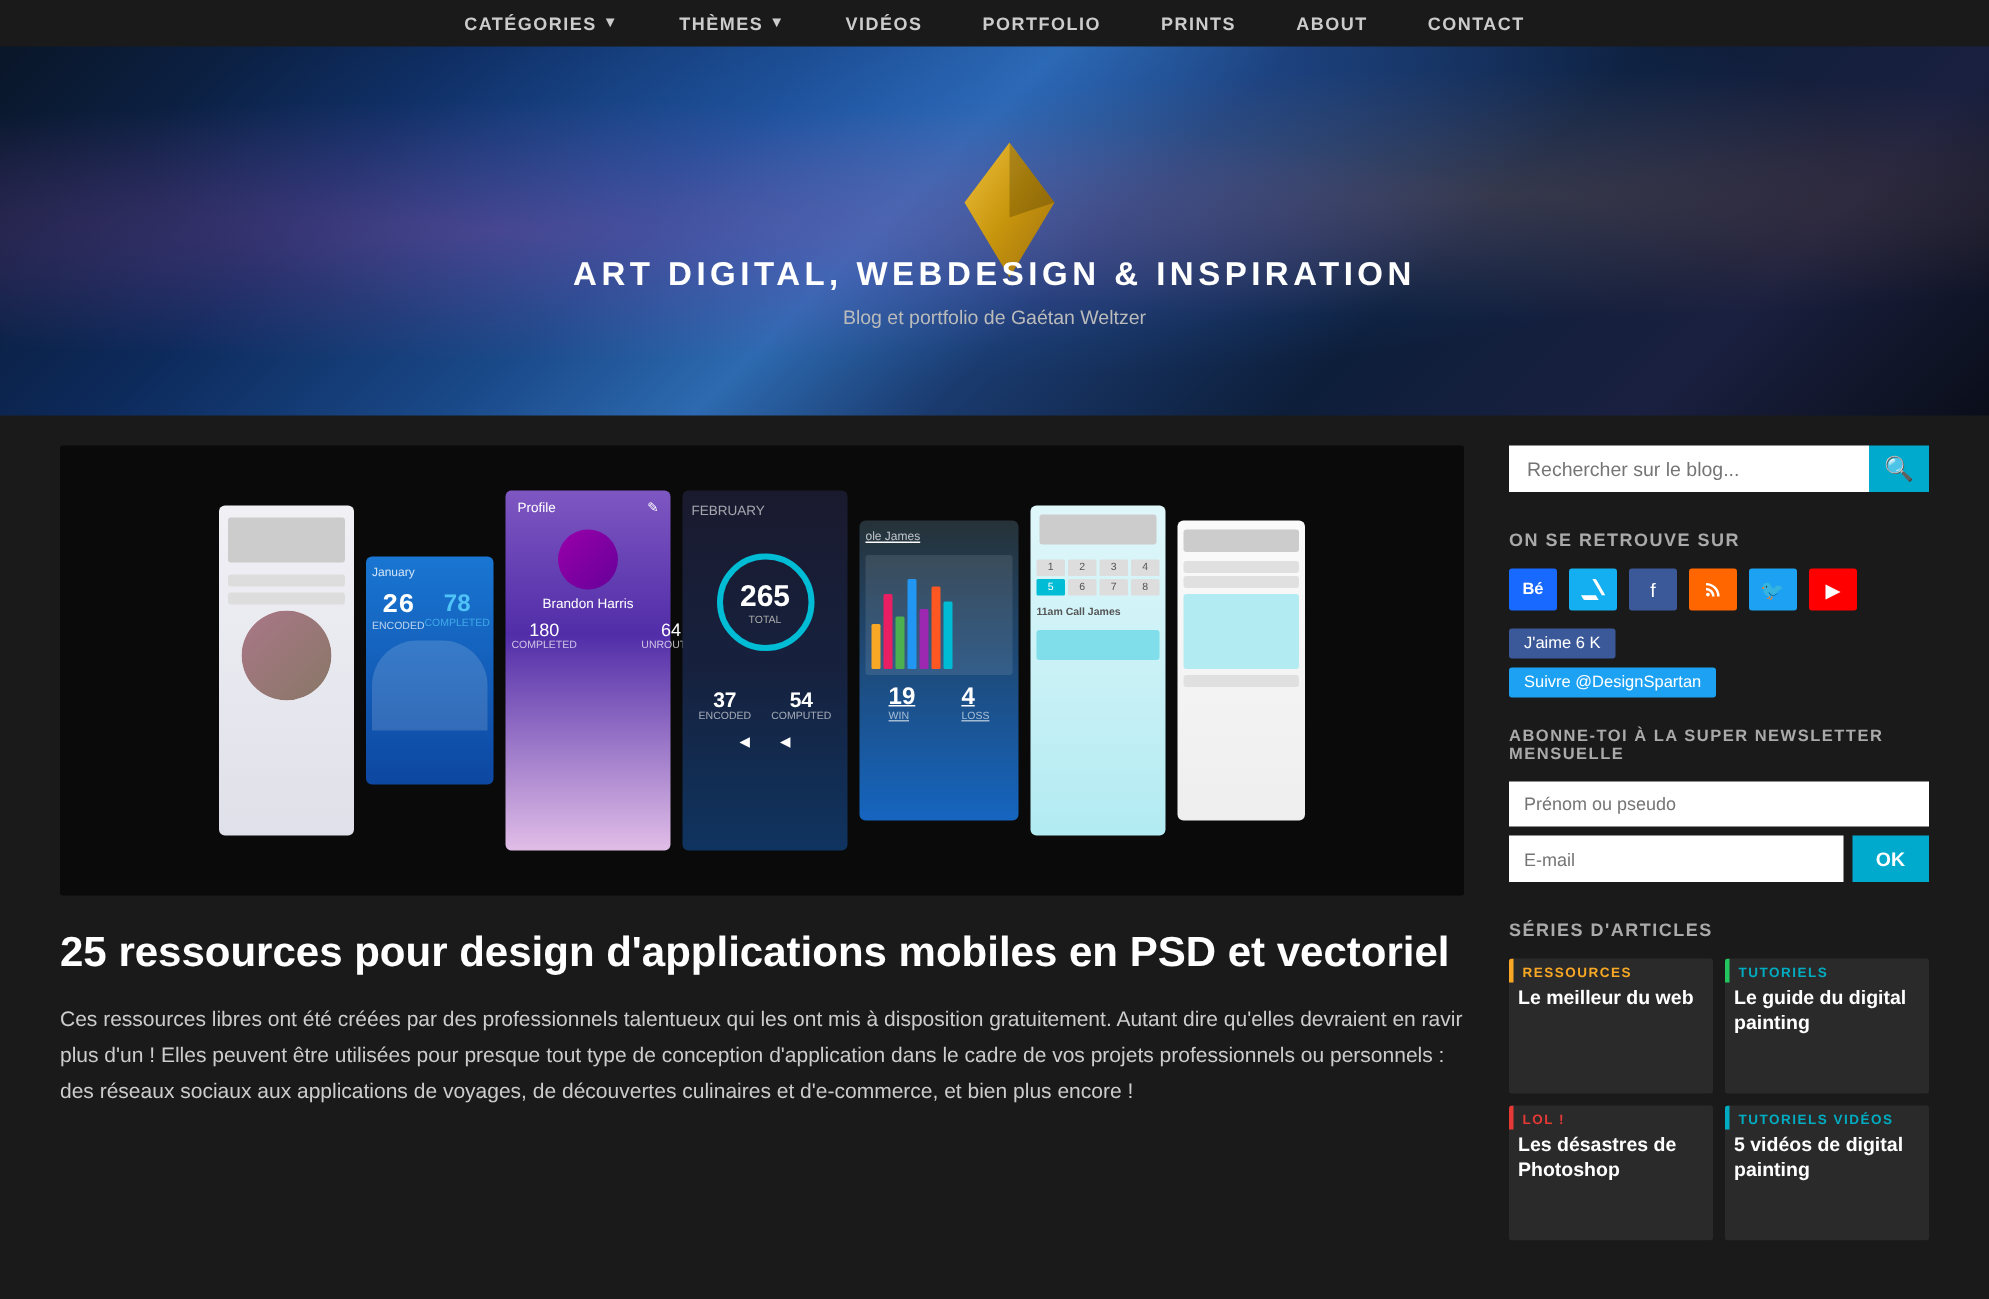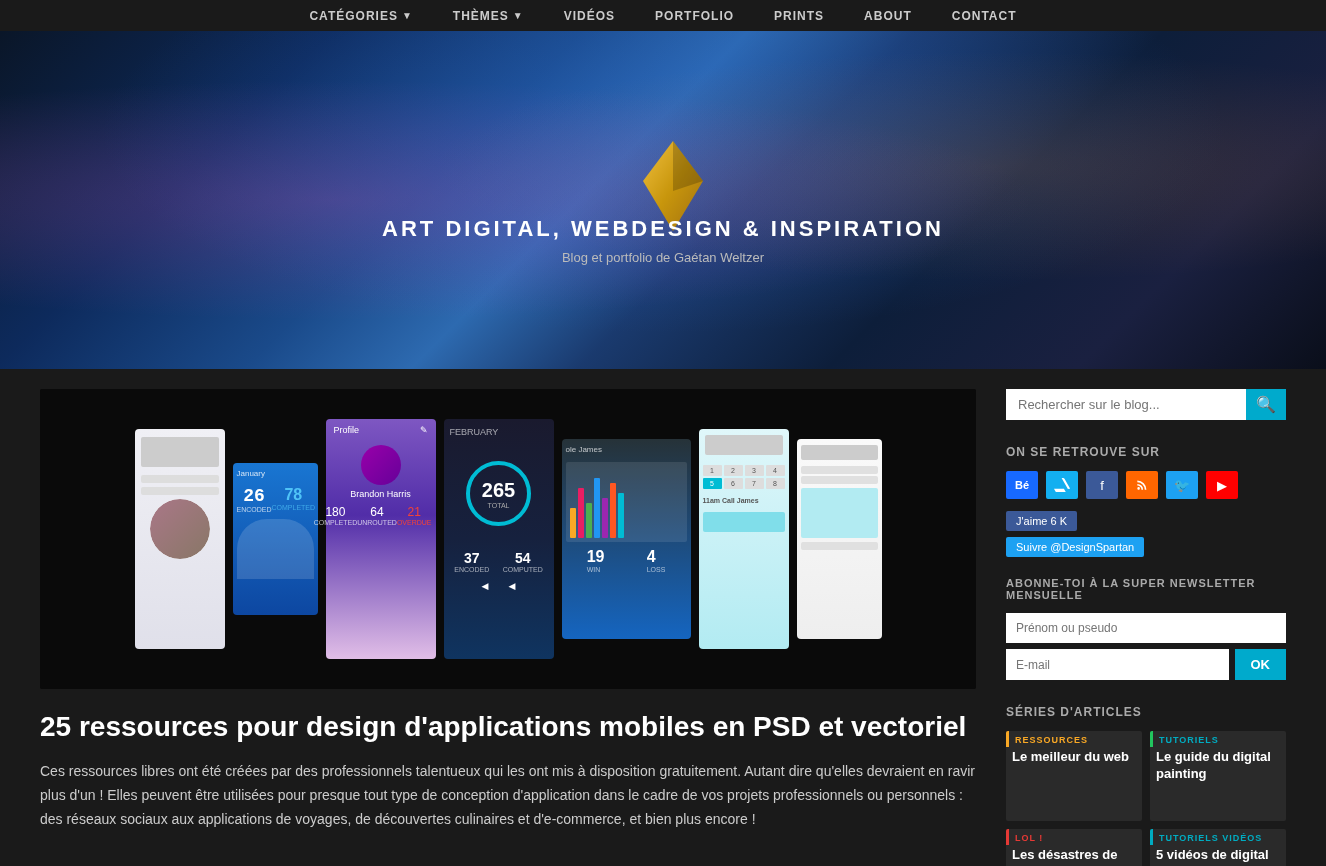--- a/index.html
+++ b/index.html
@@ -22,21 +22,21 @@
       font-weight: bold;
       text-transform: uppercase;
       cursor: pointer;
     }
     .nav-with-arrow { display: flex; align-items: center; gap: 4px; }
     .nav-arrow { font-size: 10px; color: #ccc; }
 
     
     .hero {
       width: 100%;
-      height: 338px;
+      height: 246px;
       background: linear-gradient(135deg, #0a1628 0%, #0d2a5c 20%, #1a4a8a 35%, #2d6ab0 45%, #1a3a6e 55%, #0d1e3a 70%, #1a2040 85%, #0a0e1a 100%);
       display: flex;
       flex-direction: column;
       align-items: center;
       justify-content: center;
       position: relative;
       overflow: hidden;
     }
     .hero::before {
       content: '';
@@ -114,21 +114,21 @@
     }
     .mockup-screen {
       height: 220px;
       border-radius: 4px;
       flex-shrink: 0;
     }
     .screen-1 { width: 90px; background: linear-gradient(180deg, #e8e8f0 0%, #d0d0e8 100%); }
     .screen-2 { width: 85px; background: linear-gradient(180deg, #2196F3 0%, #1565C0 100%); height: 152px; }
     .screen-3 { width: 110px; background: linear-gradient(180deg, #9c27b0 0%, #7b1fa2 50%, #ce93d8 100%); height: 240px; }
     .screen-4 { width: 110px; background: linear-gradient(180deg, #1a1a2e 0%, #16213e 100%); height: 240px; }
-    .screen-5 { width: 129px; background: linear-gradient(180deg, #1a1a2e 0%, #0f3460 100%); height: 200px; }
+    .screen-5 { width: 106px; background: linear-gradient(180deg, #1a1a2e 0%, #0f3460 100%); height: 200px; text-decoration: underline; }
     .screen-6 { width: 90px; background: linear-gradient(180deg, #e0f2f1 0%, #b2dfdb 100%); height: 220px; }
     .screen-7 { width: 85px; background: linear-gradient(180deg, #fafafa 0%, #eeeeee 100%); height: 200px; }
 
     
     .article-title {
       font-size: 28px;
       font-weight: bold;
       color: #fff;
       margin: 20px 0 15px;
       line-height: 1.3;
@@ -371,21 +371,21 @@
           </div>
           <div style="background:rgba(255,255,255,0.15);height:60px;margin:4px;border-radius:30px 30px 0 0;"></div>
         </div>
         <div class="mockup-screen screen-3" style="background: linear-gradient(180deg, #7e57c2 0%, #512da8 40%, #e1bee7 100%);">
           <div style="display:flex;justify-content:space-between;padding:6px 8px;font-size:9px;color:#fff;">
             <span>Profile</span>
               <span>✎</span>
           </div>
           <div style="width:40px;height:40px;background:linear-gradient(135deg,#90a,#609);border-radius:50%;margin:4px auto;"></div>
           <div style="text-align:center;color:#fff;font-size:9px;font-weight:normal;">Brandon Harris</div>
-          <div style="display:flex;justify-content:flex-end;padding:6px 4px;">
+          <div style="display:flex;justify-content:flex-start;padding:6px 4px;gap:43px;">
             <div style="text-align:center;color:rgba(255,255,255,0.7);font-size:7px;"><div style="font-size:12px;color:#fff;">180</div>COMPLETED</div>
             <div style="text-align:center;color:rgba(255,255,255,0.7);font-size:7px;"><div style="font-size:12px;color:#fff;">64</div>UNROUTED</div>
             <div style="text-align:center;color:#f44336;font-size:7px;"><div style="font-size:12px;">21</div>OVERDUE</div>
           </div>
         </div>
         <div class="mockup-screen screen-4" style="background: linear-gradient(180deg, #1a1a2e 0%, #16213e 50%, #0f3460 100%);">
           <div style="padding:8px 6px 4px;font-size:9px;color:#fff;opacity:0.6;">FEBRUARY</div>
           <div style="display:flex;align-items:center;justify-content:center;padding:20px 0;">
             <div style="width:65px;height:65px;border-radius:50%;border:4px solid #00bcd4;display:flex;align-items:center;justify-content:center;flex-direction:column;">
               <div style="font-size:20px;color:#fff;font-weight:bold;">265</div>

